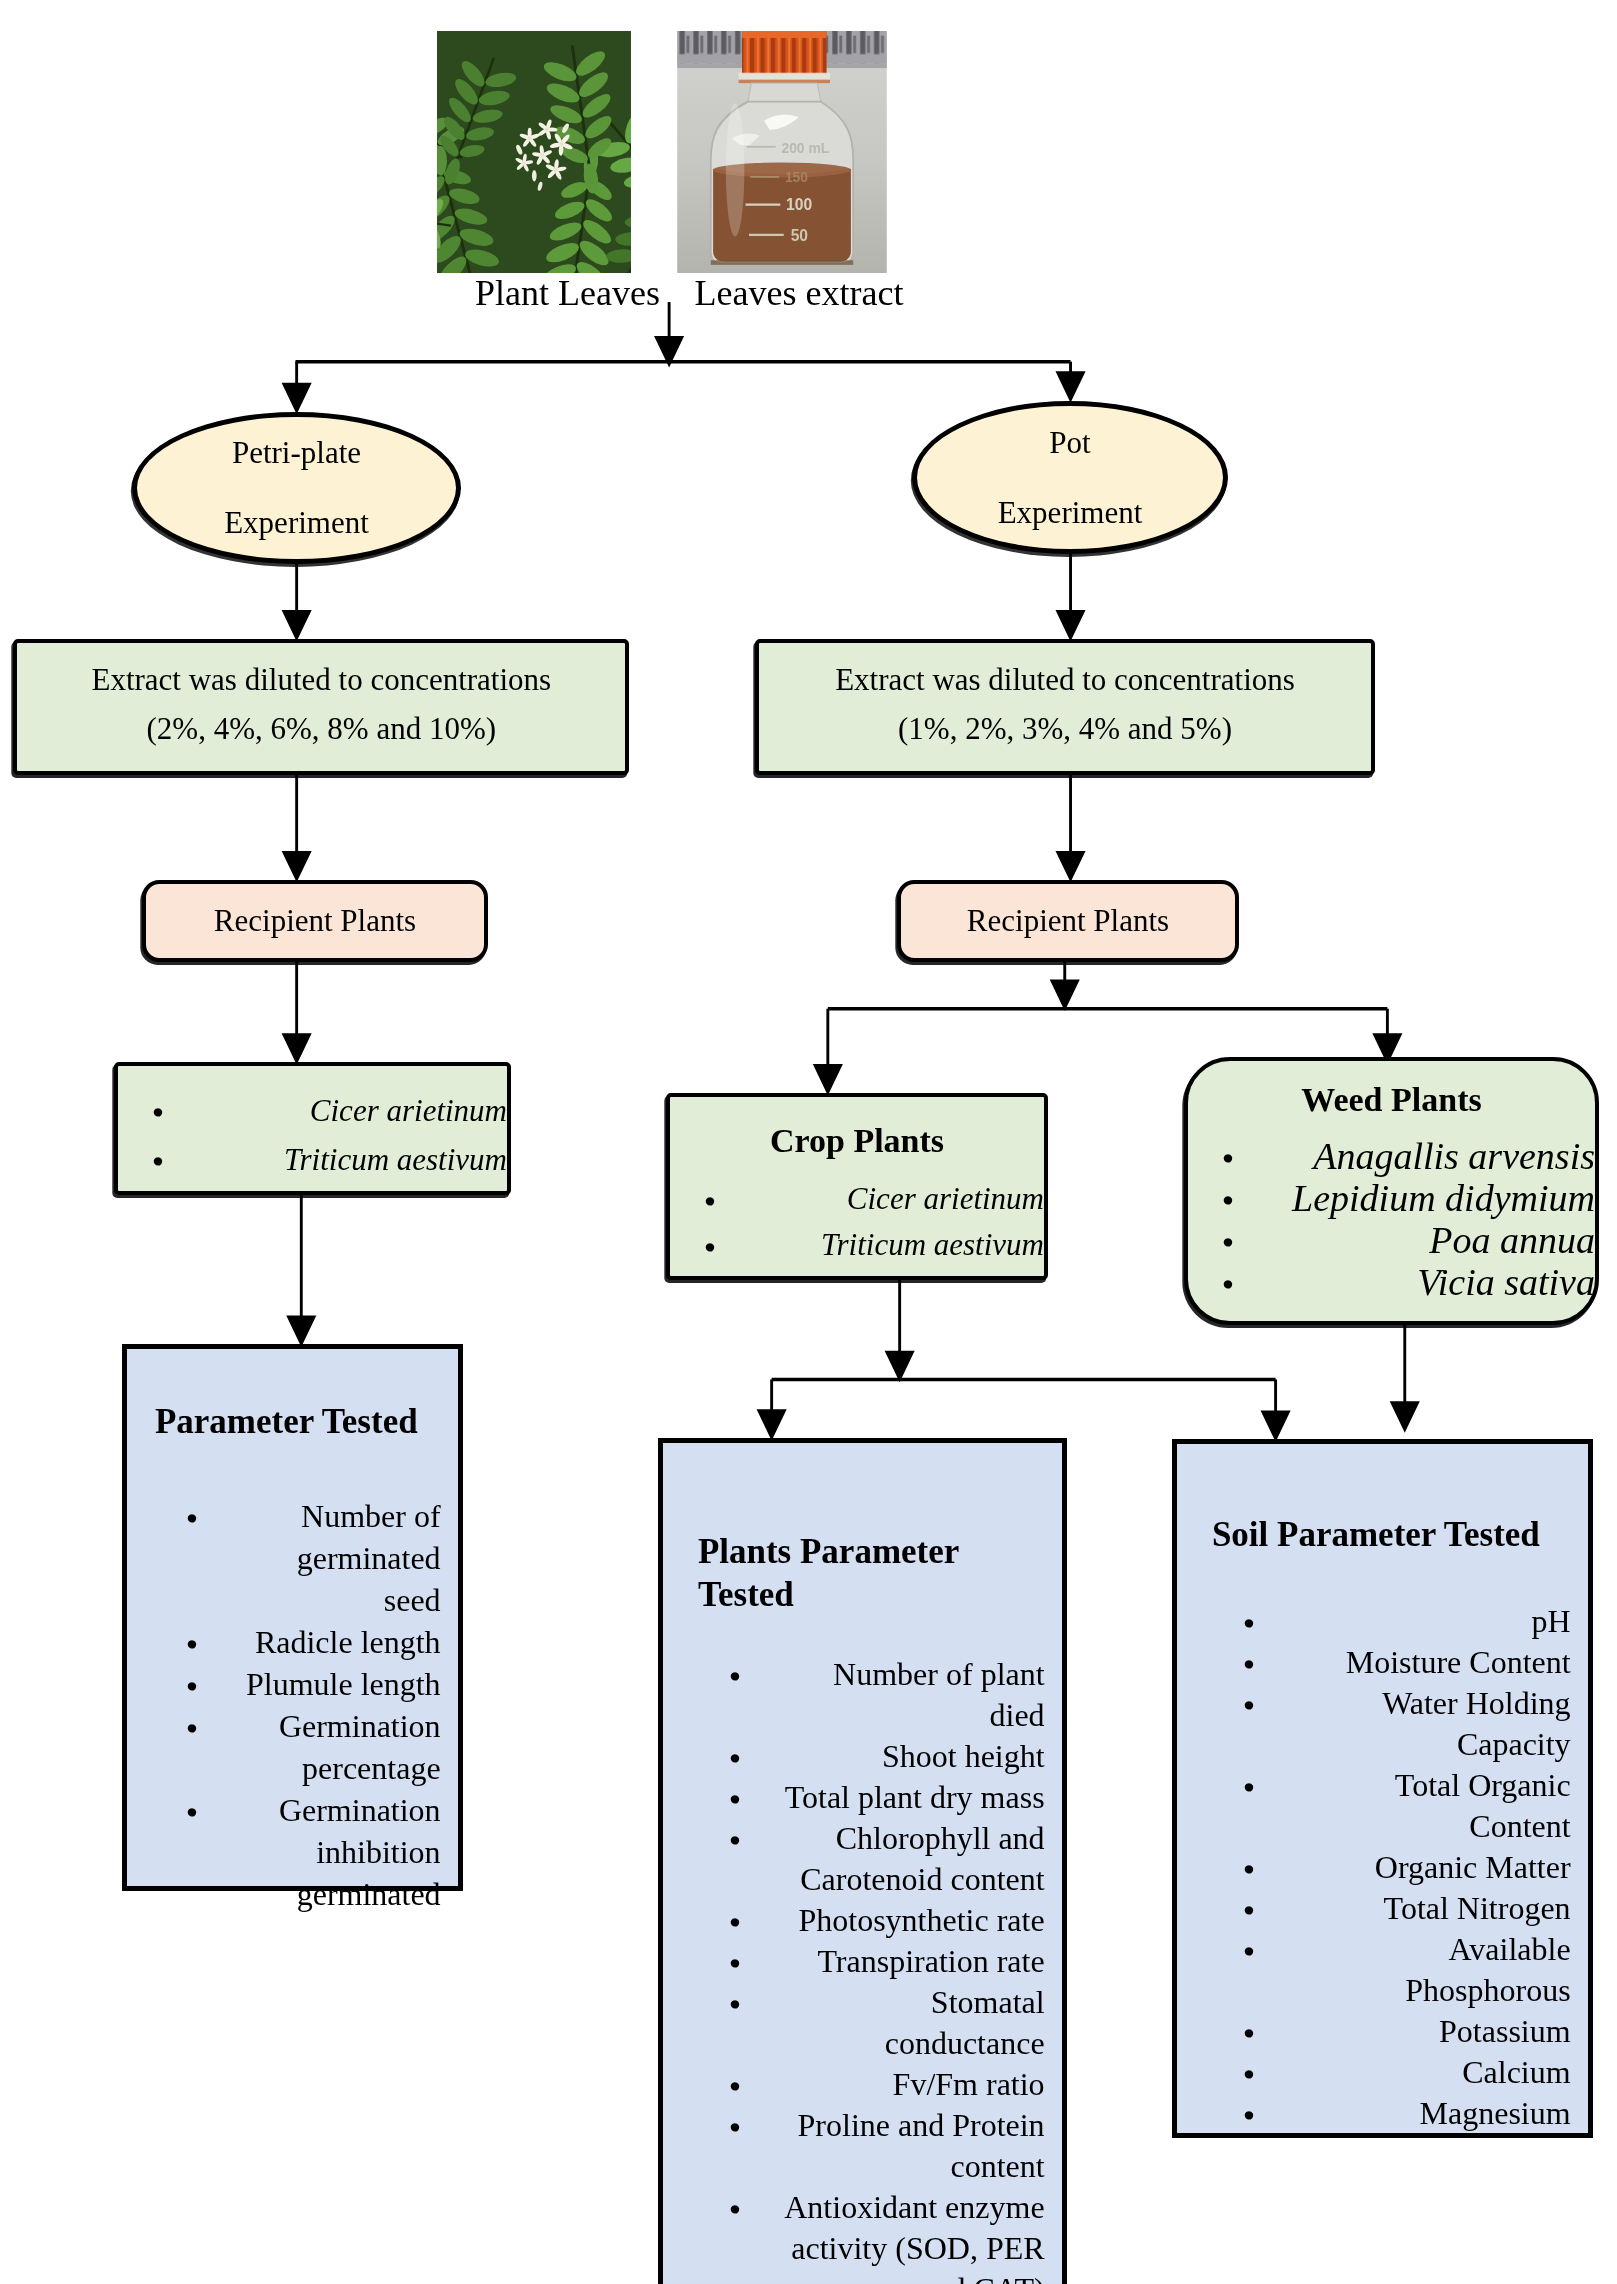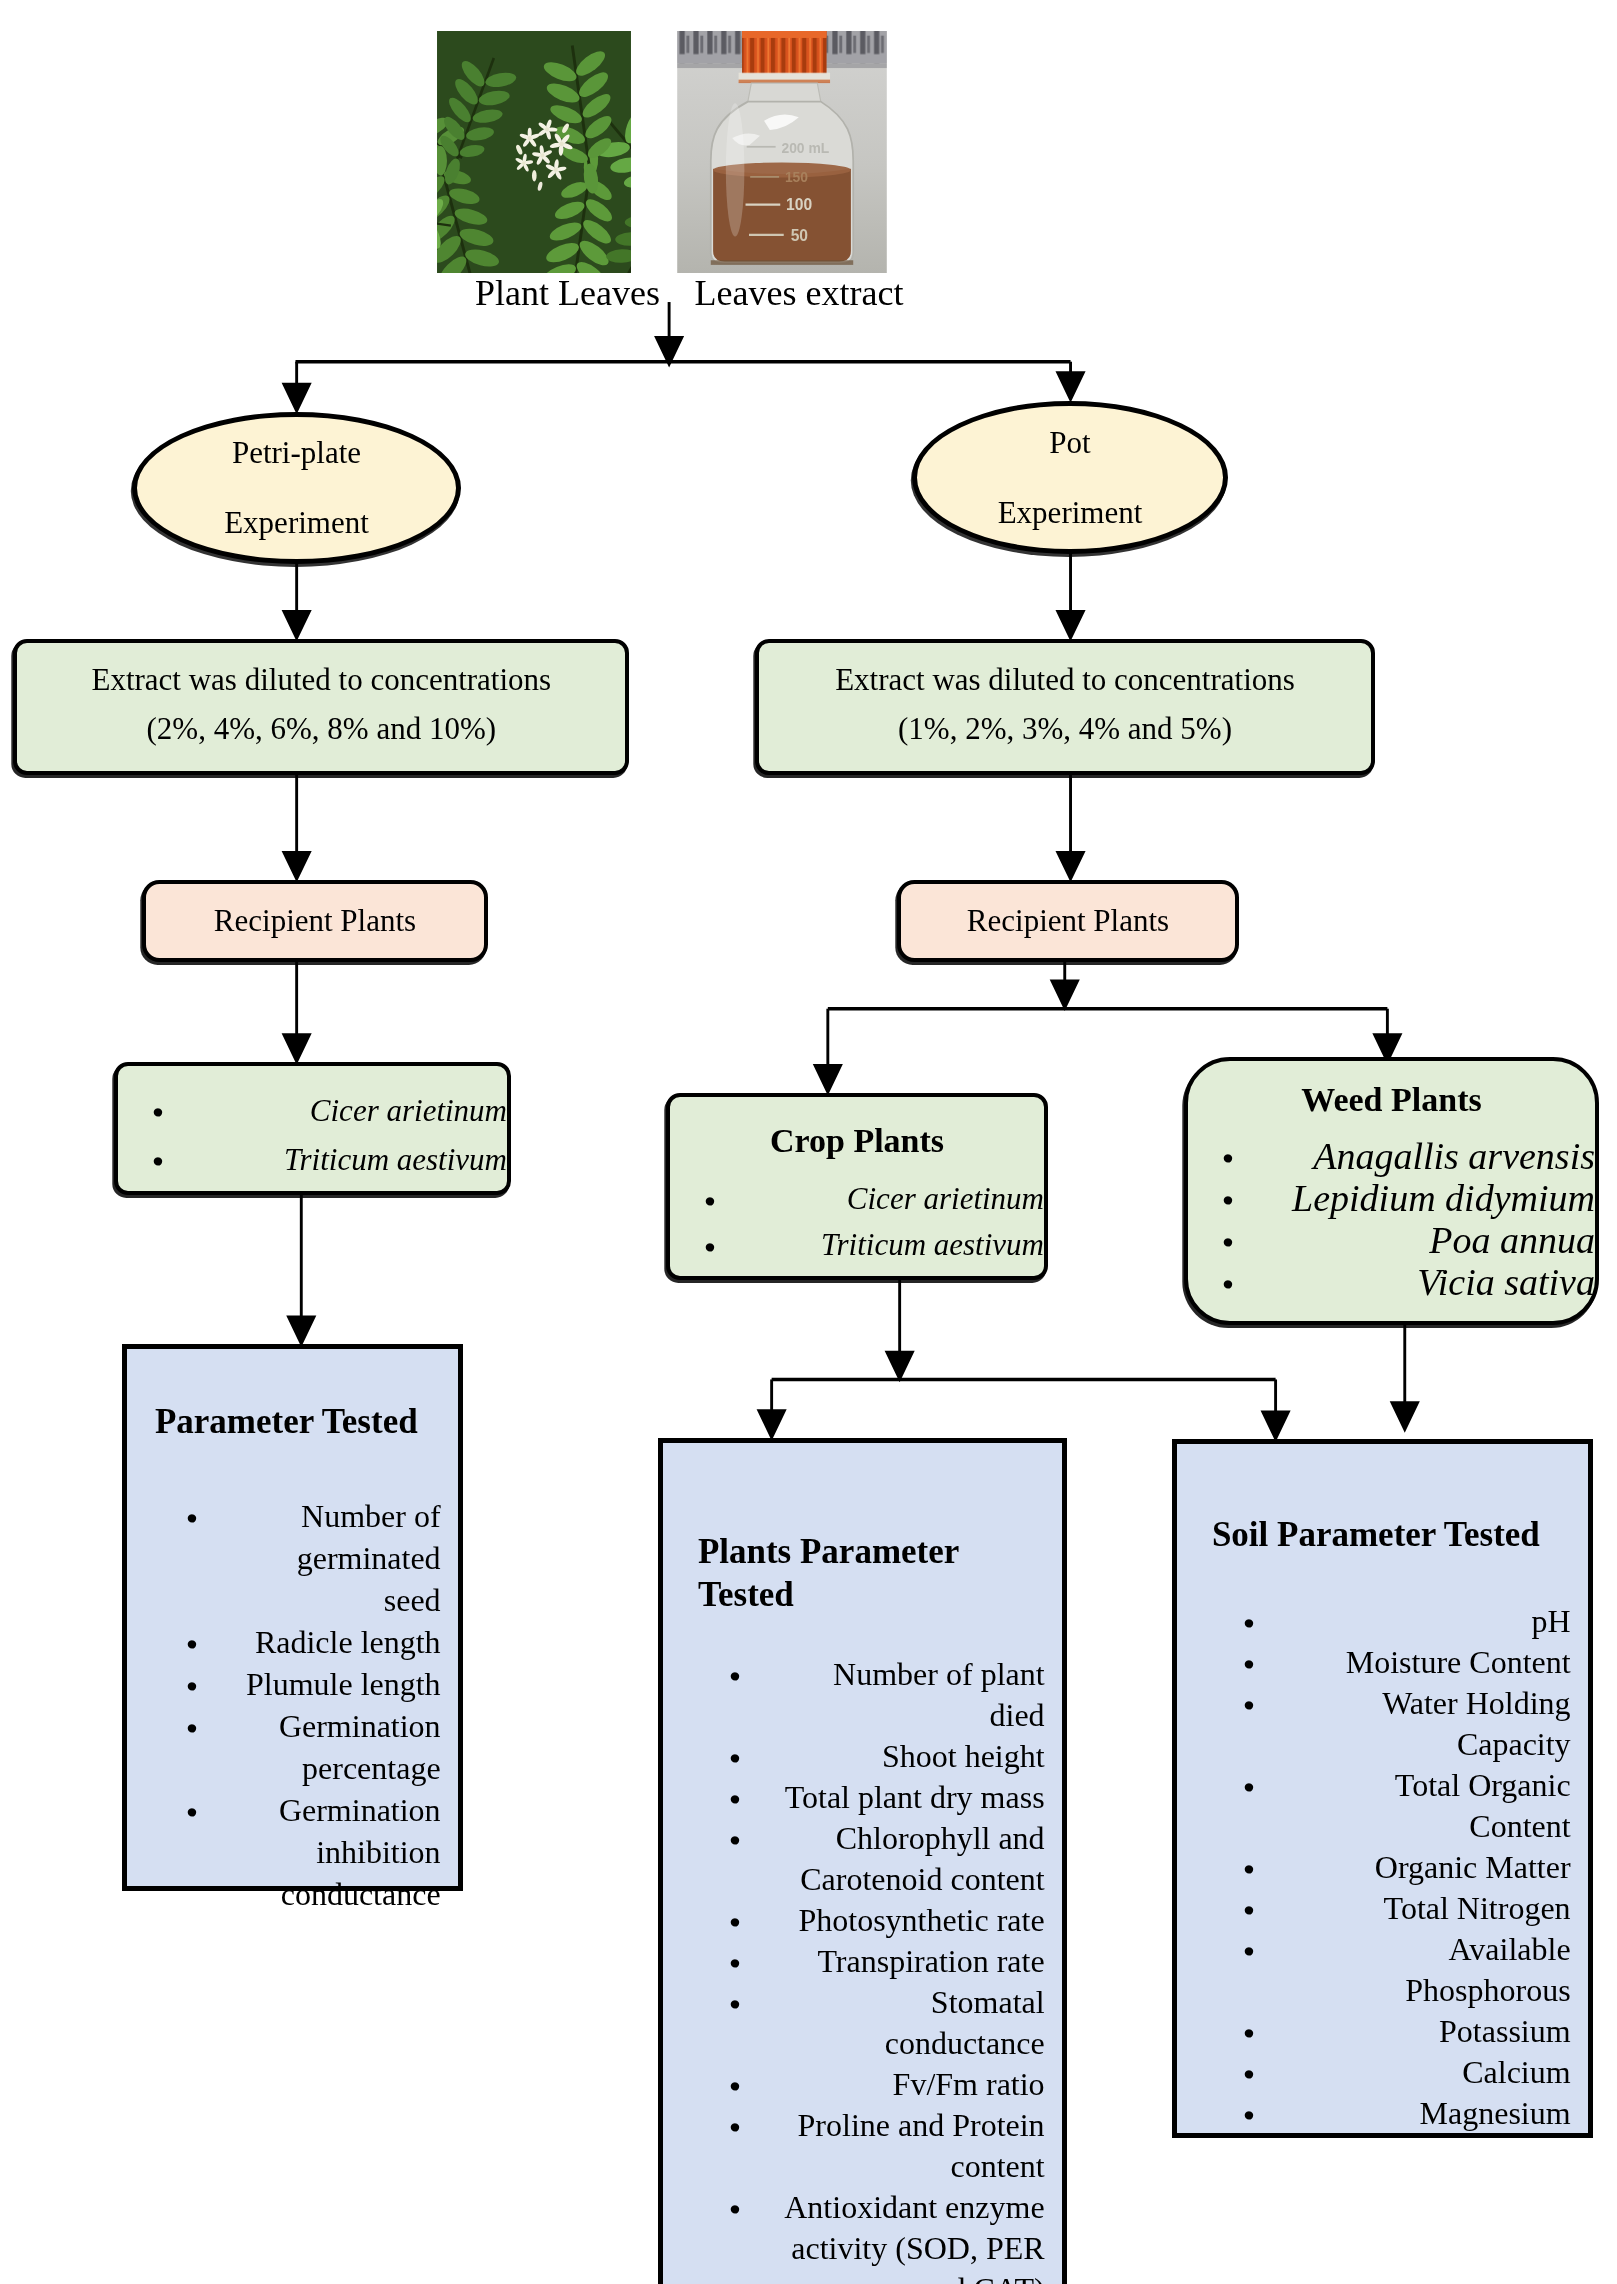--- a/index.html
+++ b/index.html
@@ -1,21 +1,21 @@
 <!DOCTYPE html>
 <html style="--ellipse-fill: #fdf3d4; --green-fill: #e1edd7; --pink-fill: #fbe5d7; --blue-fill: #d5dff2; --line: #000000; --cap-orange: #d9531e; --liquid-brown: #855233; --leaf-green: #4f8631; --photo-bg: #2c4a1d; --bottle-bg: #c9c9c5;font-size:9.3px"><head>
 <meta charset="utf-8">
 <style>
   html,body{margin:0;padding:0;background:#fff;}
   .canvas{position:relative;width:1618px;height:2284px;background:#fff;overflow:hidden;
           font-family:"Liberation Serif","DejaVu Serif",serif;color:#000;margin-top:24px;}
   .connectors{position:absolute;left:0;top:0;}
   .node{position:absolute;box-sizing:border-box;background:var(--green-fill,#e1edd7);
         border:4.6px solid #000;}
-  .rounded{border-radius:14px;box-shadow:-1.7px 2.9px 0 rgba(0,0,0,.85);}
+  .rounded{border-radius:5px;box-shadow:-1.7px 2.9px 0 rgba(0,0,0,.85);}
   .ellipse{border-radius:50%;background:var(--ellipse-fill,#fdf3d4);border-width:5.2px;
            box-shadow:-1.2px 2.9px 0 rgba(0,0,0,.8);display:flex;flex-direction:column;
            align-items:center;justify-content:center;text-align:center;
            font-size:31px;line-height:46px;gap:24px;}
   .pill{background:var(--pink-fill,#fbe5d7);border-radius:17.4px;display:flex;align-items:center;
         justify-content:center;font-size:31px;box-shadow:-1.7px 2.9px 0 rgba(0,0,0,.85);}
   .greenbox{background:var(--green-fill,#e1edd7);text-align:center;font-size:31px;
             line-height:49px;padding-top:11.6px;}
   .bluebox{background:var(--blue-fill,#d5dff2);border-width:5.2px;border-radius:0;
            padding:0 17.4px 0 32px;font-size:32px;}
@@ -238,21 +238,21 @@
     </ul>
   </div>
 
   <div class="node bluebox blue-left" style="left:122px;top:1320px;width:341px;height:547px;padding-left:25px;">
     <div class="title">Parameter Tested</div>
     <ul class="bullets">
       <li>Number of germinated seed</li>
       <li>Radicle length</li>
       <li>Plumule length</li>
       <li>Germination percentage</li>
-      <li>Germination inhibition conductance</li>
+      <li>Germination inhibition germinated</li>
     </ul>
   </div>
 
   <div class="node bluebox blue-mid" style="left:658px;top:1414px;width:409px;height:867px;">
     <div class="title">Plants Parameter Tested</div>
     <ul class="bullets">
       <li>Number of plant died</li>
       <li>Shoot height</li>
       <li>Total plant dry mass</li>
       <li>Chlorophyll and Carotenoid content</li>

